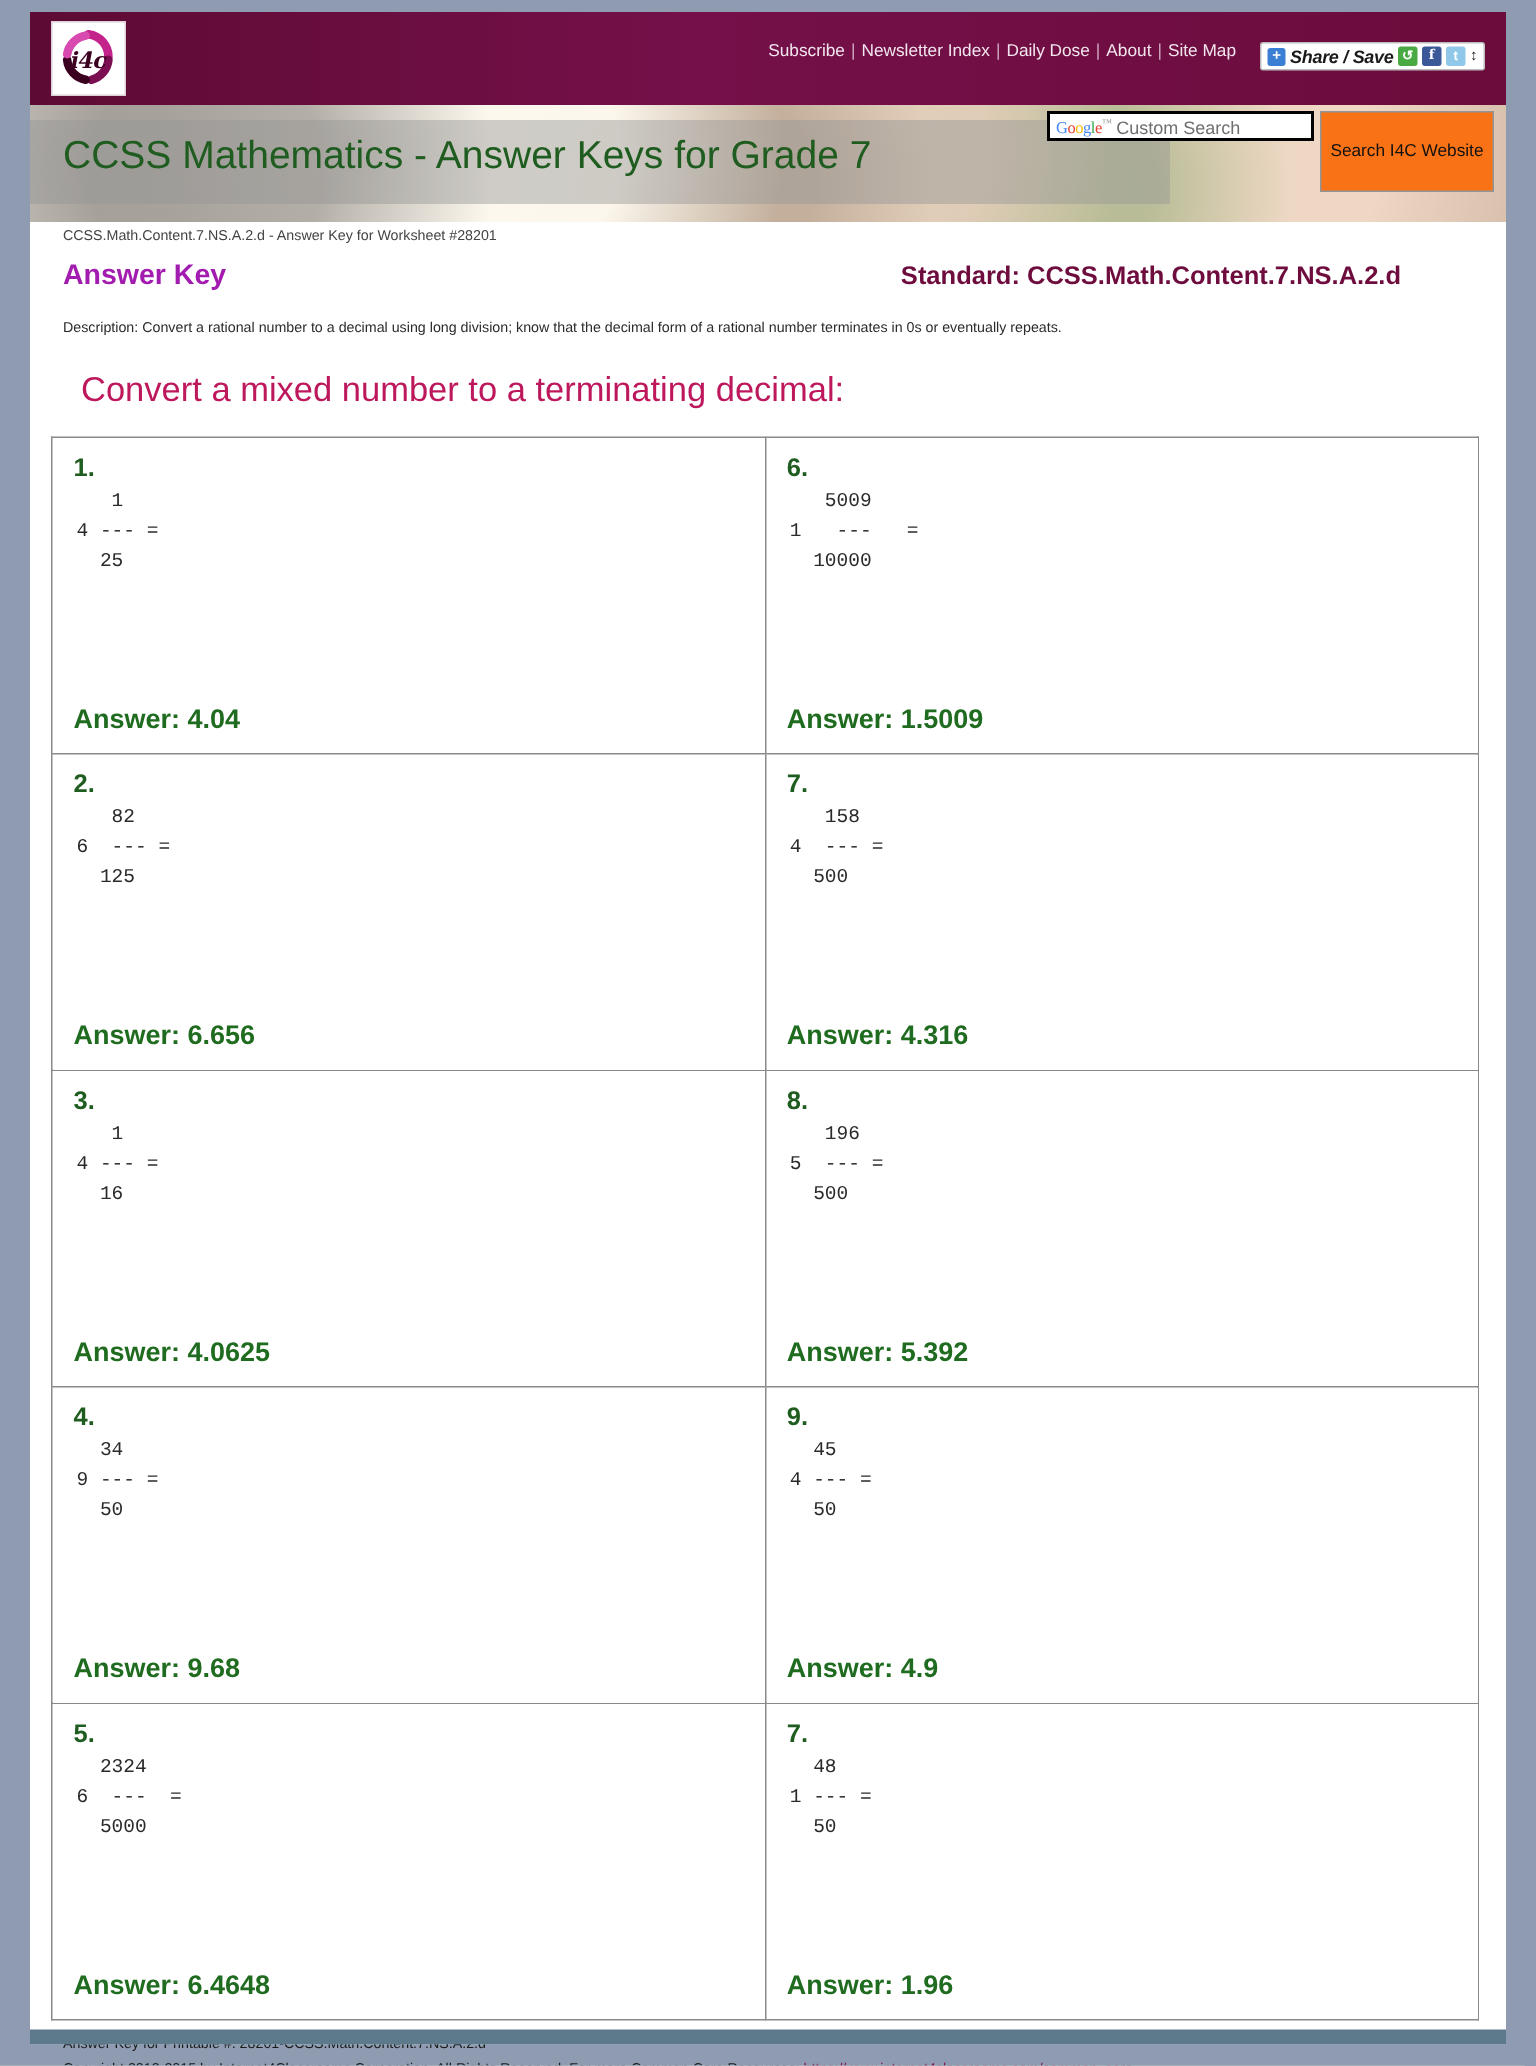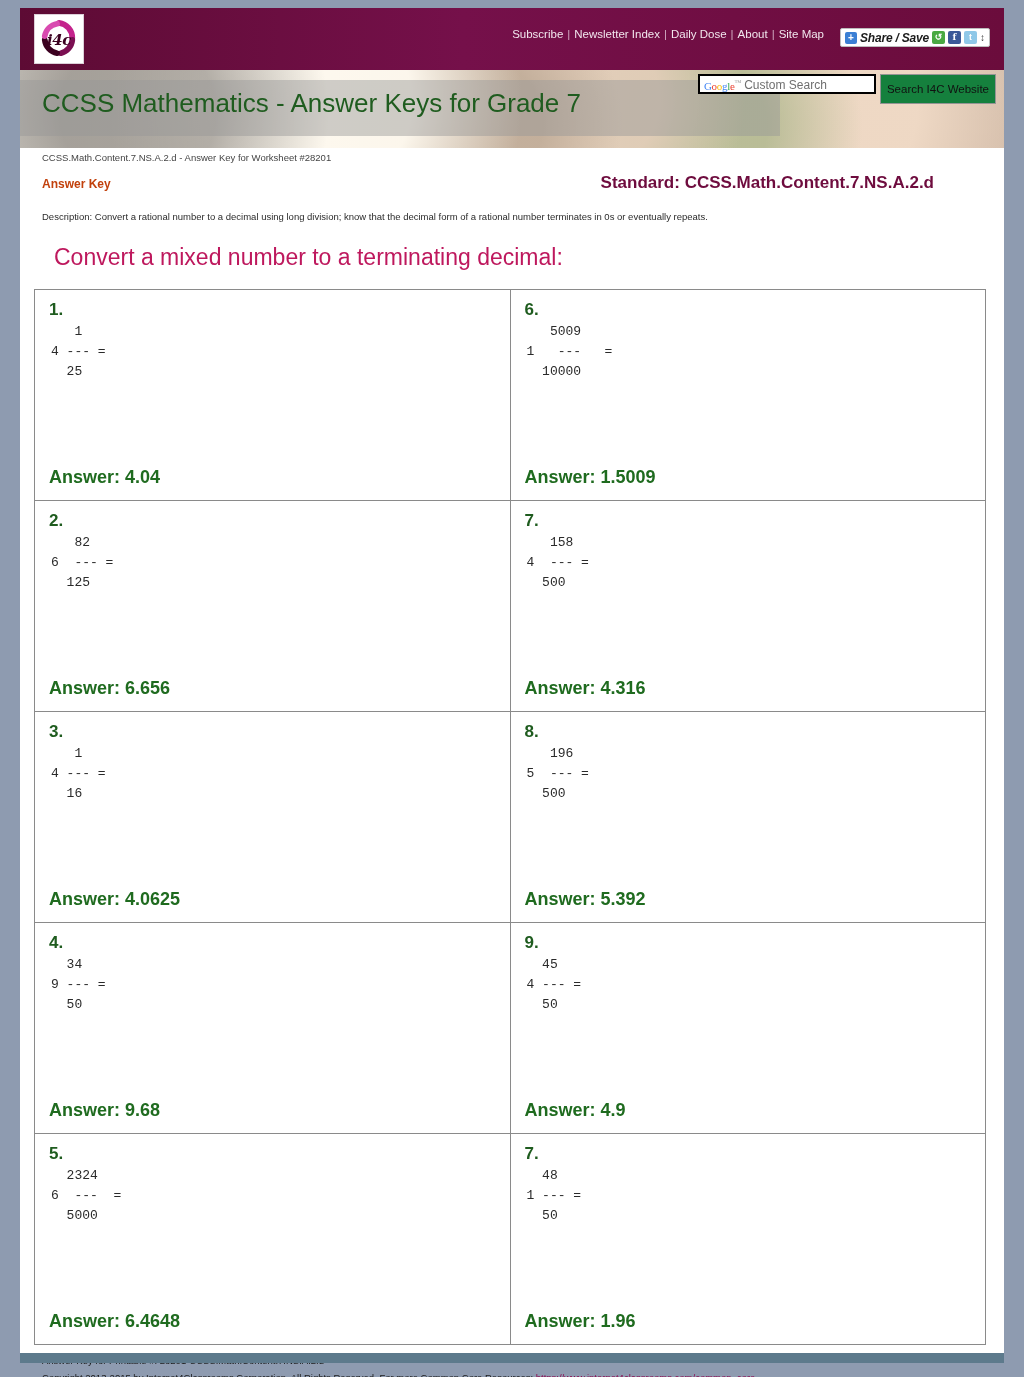--- a/index.html
+++ b/index.html
@@ -193,44 +193,44 @@
     box-sizing: border-box;
   }
   .g-logo { font-size: 11px; font-family: "Liberation Serif", serif; letter-spacing: -0.3px; }
   .g-b { color:#4285f4; } .g-r { color:#ea4335; } .g-y { color:#fbbc05; }
   .g-g { color:#34a853; }
   .g-tm { font-size: 7px; vertical-align: super; color:#999; }
   .search-ph { font-size: 12px; color: #6f6f6f; margin-left: 3px; }
   .search-btn {
     margin-left: 4px;
     height: 20px;
-    background: #15803d;
+    background: #f97316;
     border: 1px solid #949494;
     font-size: 11.5px;
     color: #111;
-    padding: 4px 6px;
+    padding: 16px 6px;
     display: flex;
     align-items: center;
     white-space: nowrap;
   }
   .worksheet-id {
     font-size: 9.5px;
     color: #444;
     padding: 4px 0 0 22px;
   }
   .akrow {
     display: flex;
     align-items: baseline;
     justify-content: space-between;
     padding: 10px 22px 0 22px;
   }
   .ak-left {
-    font-size: 12px;
-    font-weight: bold;
-    color: #c2410c;
+    font-size: 19px;
+    font-weight: bold;
+    color: #a21caf;
   }
   .ak-right {
     font-size: 17px;
     font-weight: bold;
     color: #6e0c3e;
     padding-right: 48px;
   }
   .desc {
     font-size: 9.5px;
     color: #2b2b2b;

